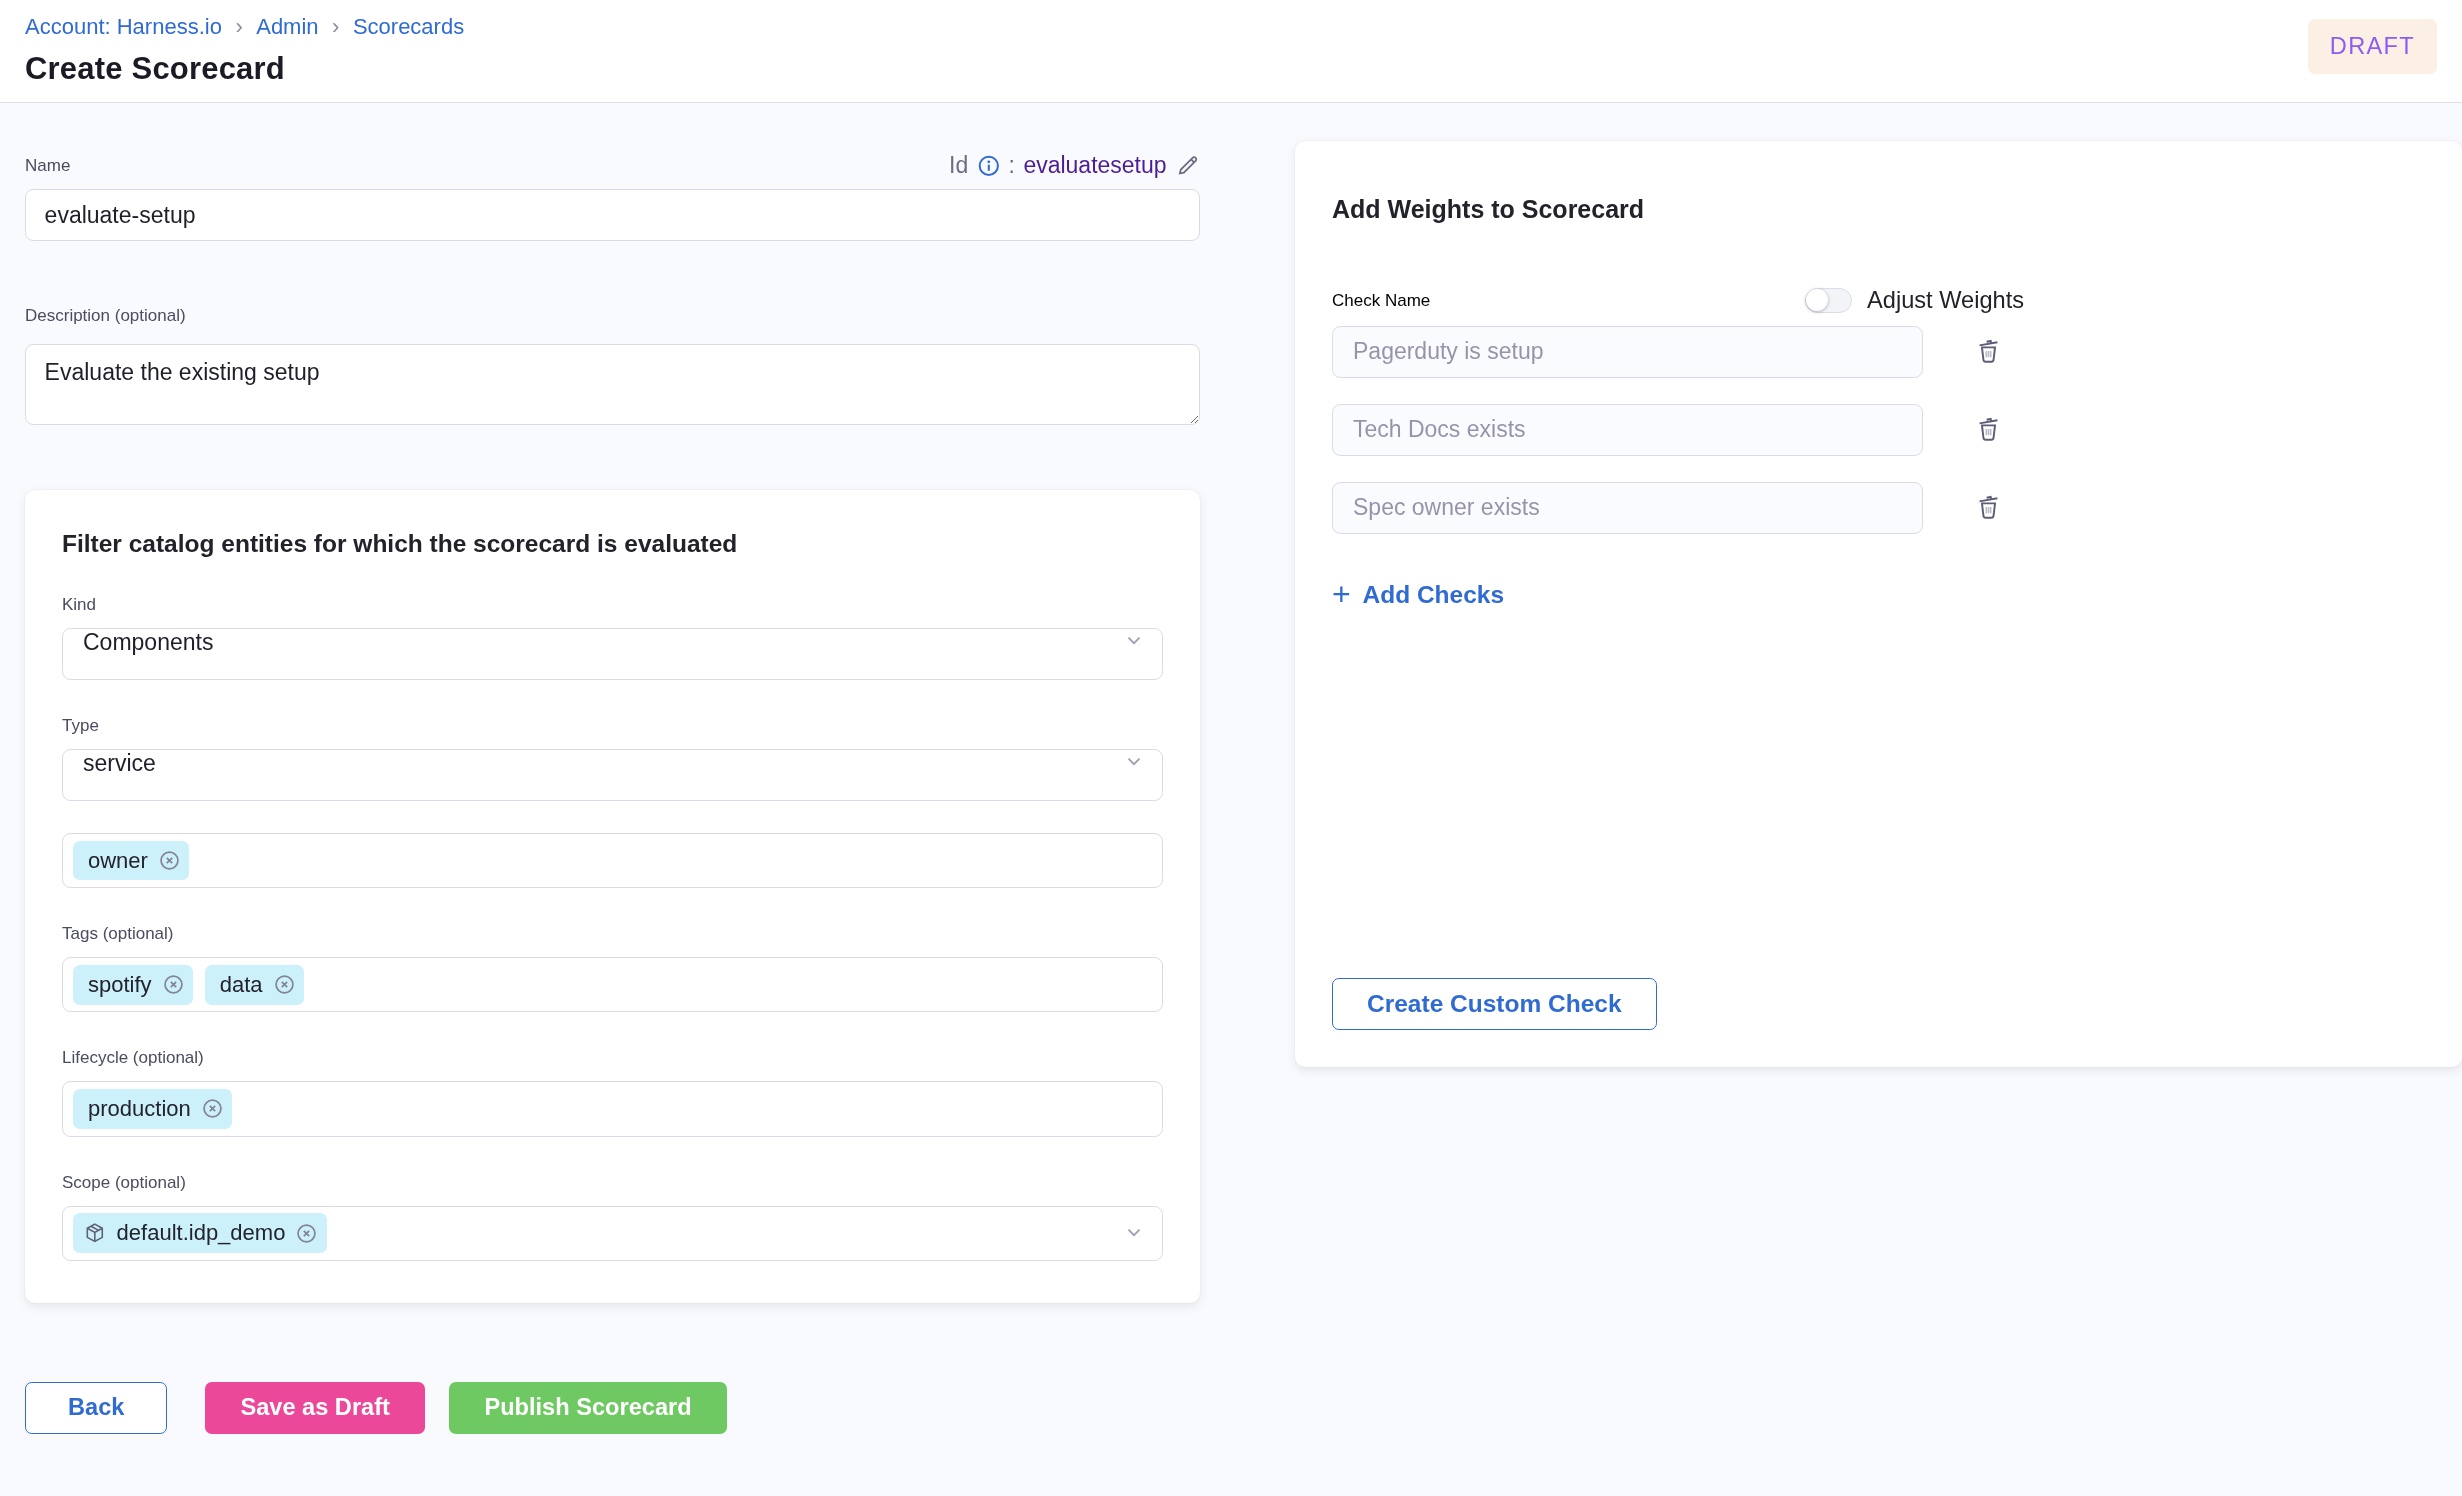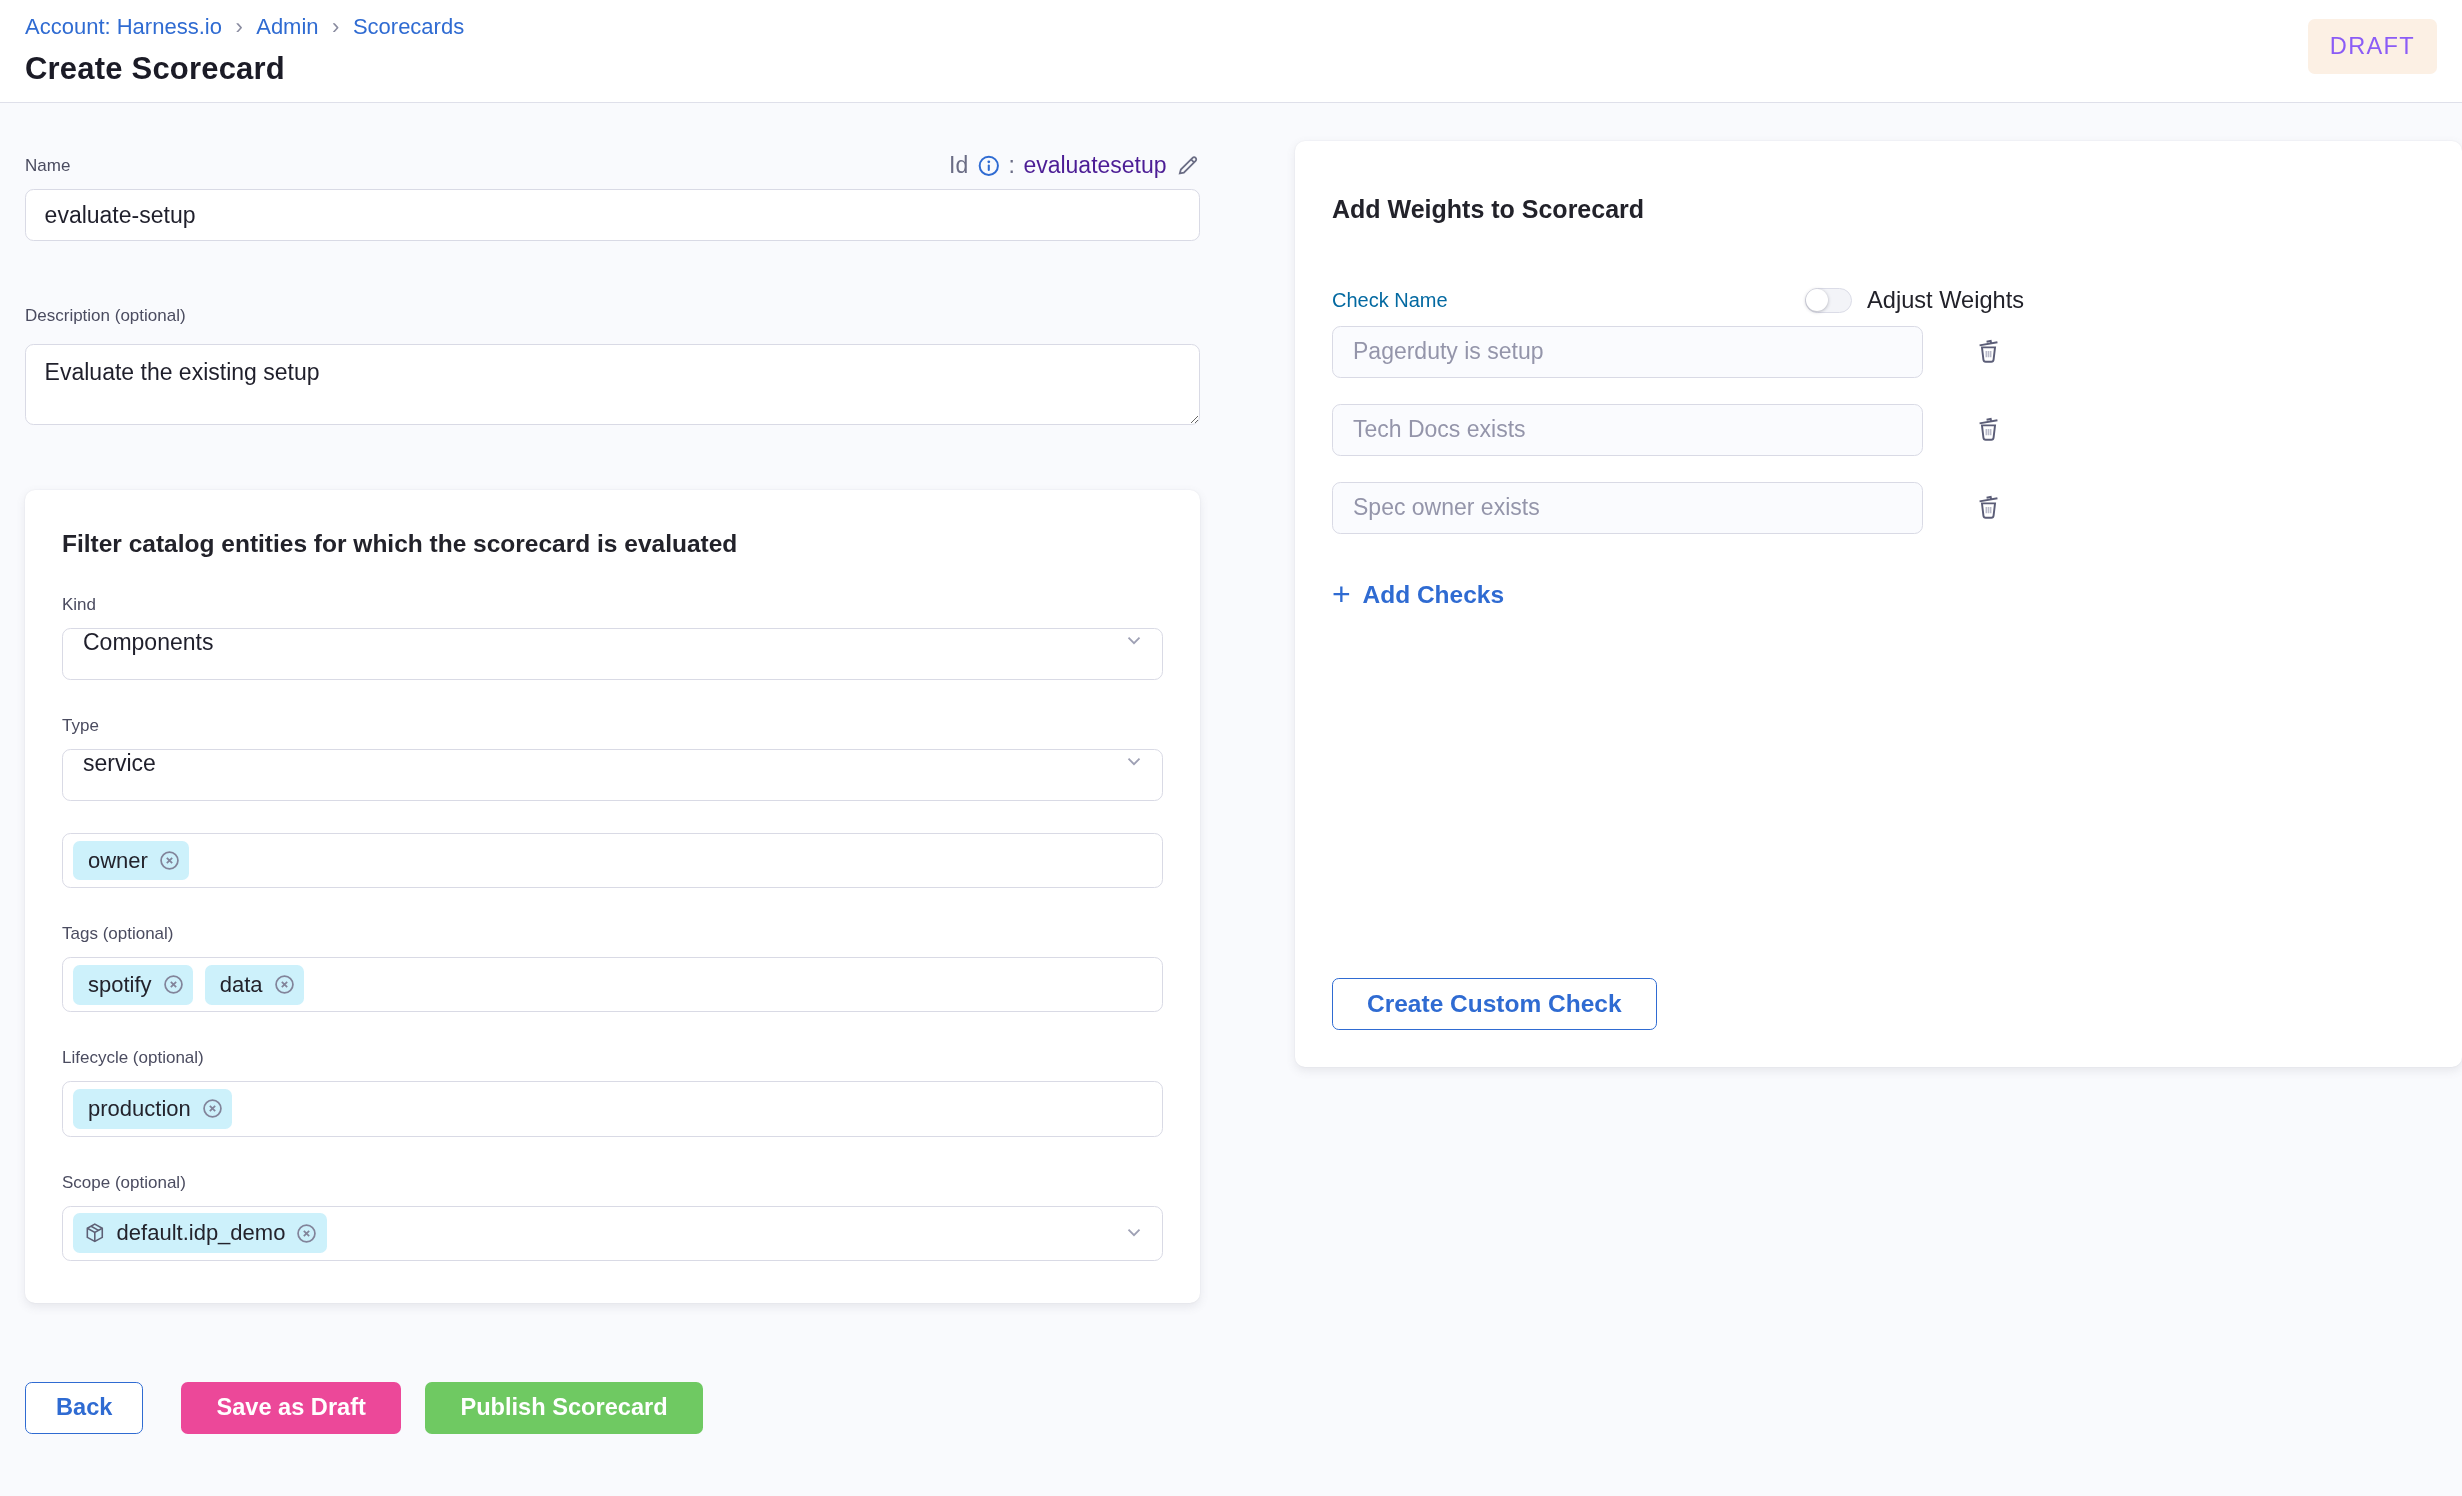--- a/index.html
+++ b/index.html
@@ -91,28 +91,28 @@
   .chip .chip-ico { display: inline-flex; margin-left: -5px; }
   .remove-x { display: inline-flex; cursor: pointer; }
 
   
   .actions { margin-top: 79px; display: flex; align-items: center; }
   .btn {
     height: 52px; border-radius: 6.8px; font-family: inherit;
     font-size: 23.6px; font-weight: 700; cursor: pointer;
     display: inline-flex; align-items: center; justify-content: center;
   }
-  .btn-outline { background: #fff; color: #2F6BD2; border: 1.7px solid #2F6BD2; padding: 0 30px; }
+  .btn-outline { background: #fff; color: #2F6BD2; border: 1.7px solid #2F6BD2; padding: 0 42px; }
   .btn-blue { background: #ec4899; color: #fff; border: none; padding: 12px 35px; margin-left: 38px; }
   .btn-green { background: #6FC962; color: #fff; border: none; padding: 0 35px; margin-left: 24.5px; }
 
   
   .checks-heading { margin: 0; font-size: 25px; font-weight: 700; color: #22222A; line-height: 32px; }
   .check-header { width: 692px; margin-top: 62px; display: flex; justify-content: space-between; align-items: center; }
-  .check-name-label { font-size: 20px; color: #0369a1; }
+  .check-name-label { font-size: 17px; color: #000000; }
   .toggle-cluster { display: flex; align-items: center; gap: 15px; }
   .toggle {
     width: 47px; height: 25px; border-radius: 13.5px;
     background: #F3F4F8; border: 1.7px solid #DBDCE7; position: relative; cursor: pointer;
   }
   .toggle .knob {
     position: absolute; left: 0px; top: 0px; width: 22px; height: 22px; border-radius: 50%;
     background: #fff; box-shadow: 0 0.8px 3.4px rgba(40,41,61,.35);
   }
   .adjust-label { font-size: 23.6px; color: #22222A; }

